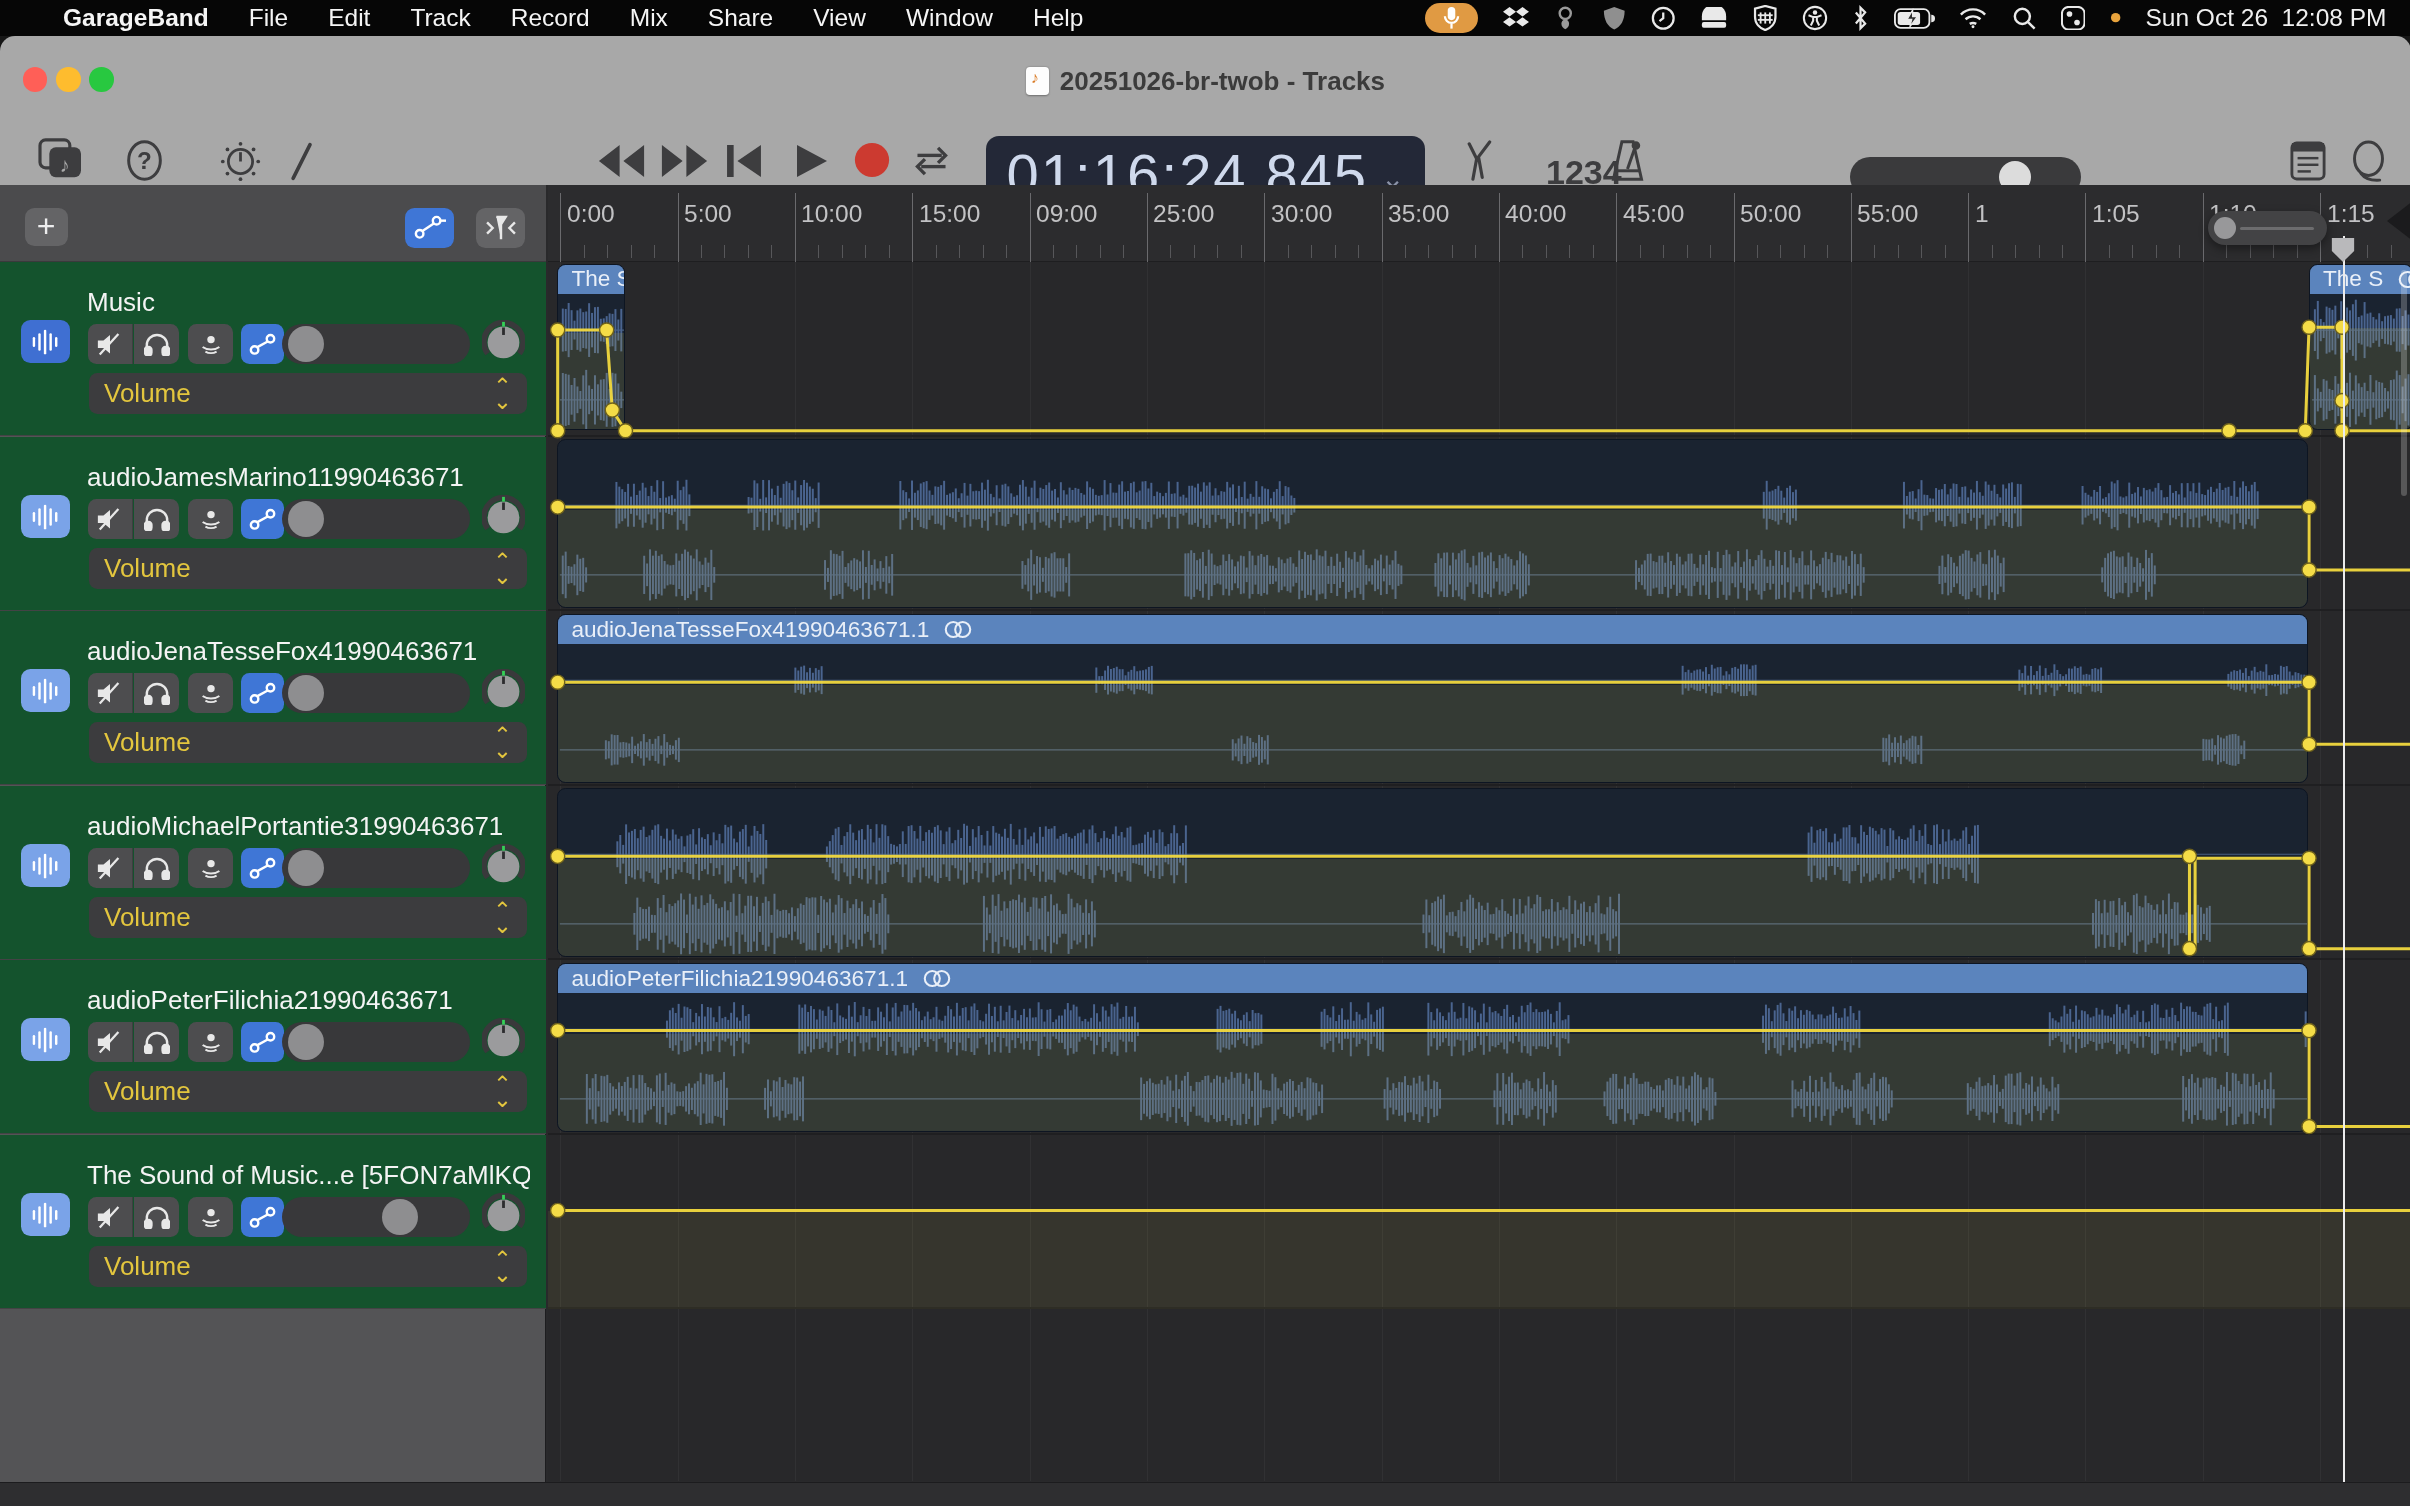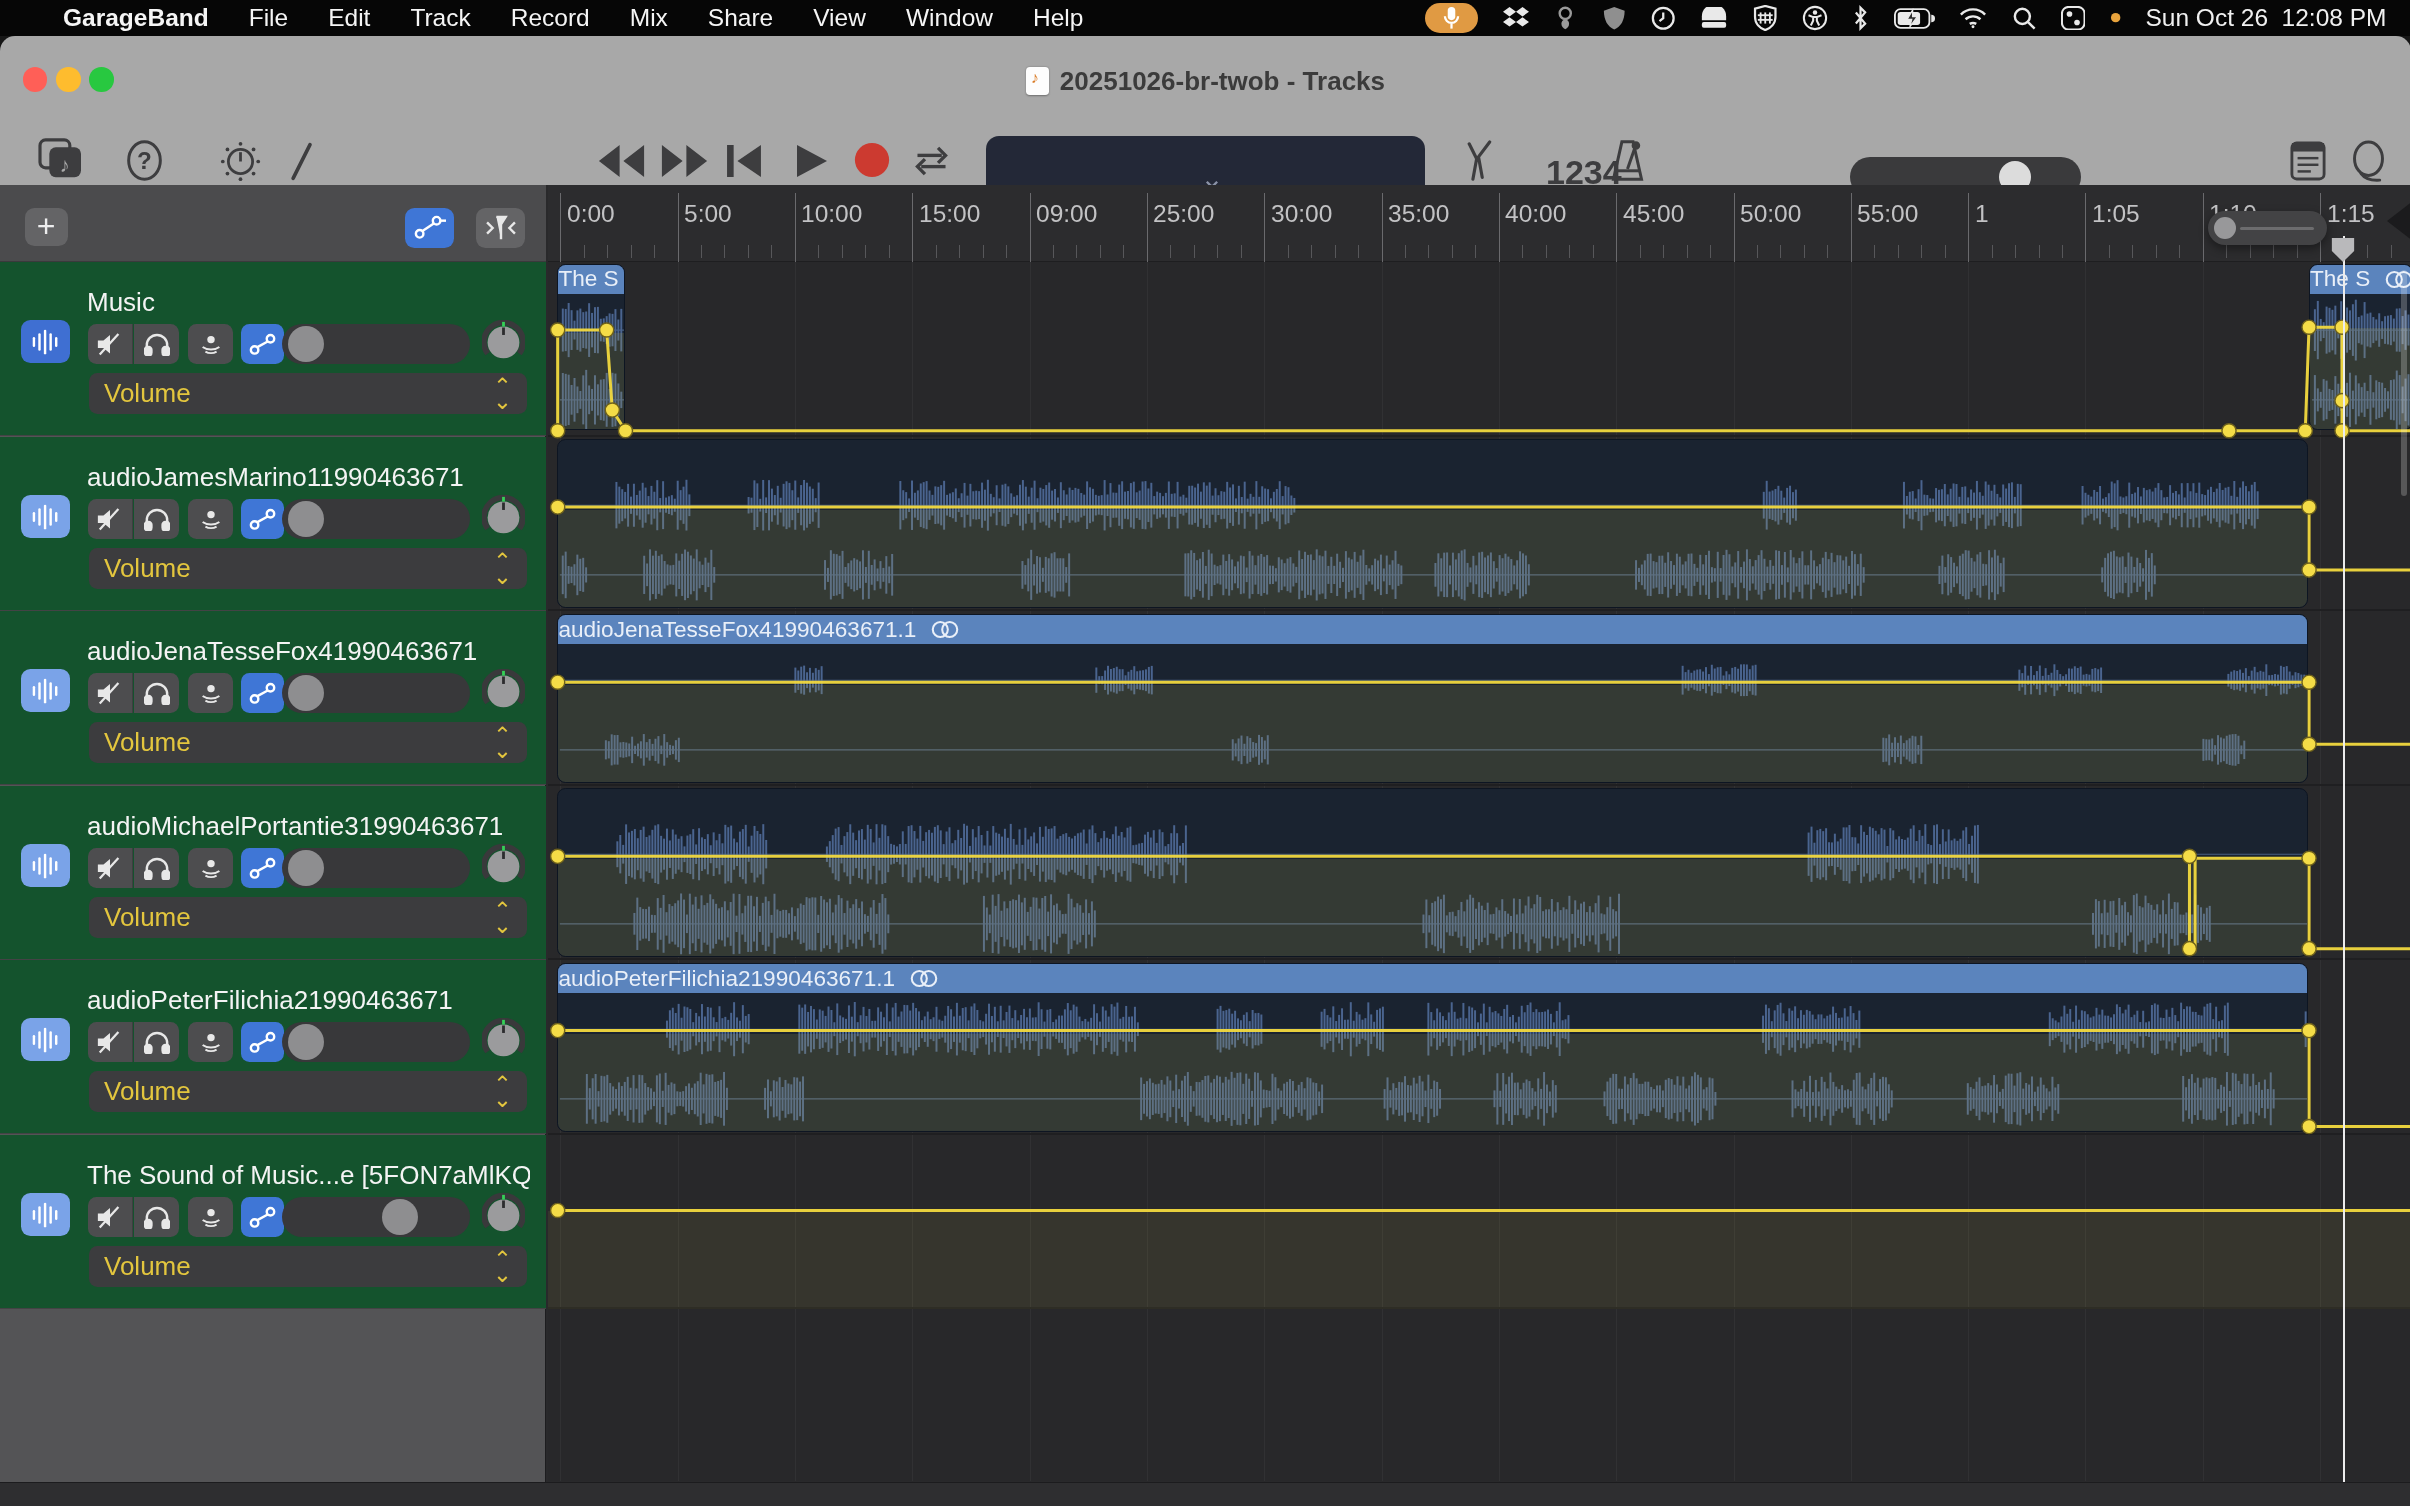--- a/index.html
+++ b/index.html
@@ -51,21 +51,21 @@
   
   .timeline{position:absolute;left:548px;top:0;width:1863px;height:1322px;overflow:hidden;}
   .ruler{position:absolute;left:0;top:0;width:1863px;height:77px;background:#2c2c2e;border-bottom:1.9px solid #1e1e20;}
   .rlabel{position:absolute;top:15px;font-size:24.5px;color:#c2c2c4;}
   .tick{position:absolute;width:0.9px;background:#57575a;}
   .lanes{position:absolute;left:0;top:77px;width:1863px;height:1219px;background:#28282a;}
   .grid{position:absolute;top:0;width:0.9px;height:1219px;background:rgba(255,255,255,0.045);}
   .rowsep{position:absolute;left:0;width:1863px;height:1.9px;background:#1f1f21;}
   .region{position:absolute;border:1.9px solid #0d1522;border-radius:8.5px;background:#1a2330;overflow:hidden;}
   .region .rhead{position:absolute;left:0;top:0;width:100%;height:29px;background:#5b84bd;
-    display:flex;align-items:center;color:#e9eff8;font-size:22.6px;padding-left:0;white-space:nowrap;}
+    display:flex;align-items:center;color:#e9eff8;font-size:22.6px;padding-left:13px;white-space:nowrap;}
   .region .circles{margin-left:13px;display:inline-flex;}
   .region .tint{position:absolute;left:0;width:100%;background:rgba(190,180,75,0.16);}
   .zoomctl{position:absolute;left:1660px;top:26px;width:119px;height:34px;border-radius:17px;background:#434345;box-shadow:0 3.8px 9.4px rgba(0,0,0,.4);}
   .zoomctl .zknob{position:absolute;left:5.6px;top:5.6px;width:22.6px;height:22.6px;border-radius:50%;background:#98989a;}
   .zoomctl .zline{position:absolute;left:32px;right:13px;top:16px;height:2.8px;background:#6c6c6e;border-radius:1.9px;}
   .playhead{position:absolute;width:1.9px;background:#ececec;z-index:30;}
   .ph-head{position:absolute;z-index:31;}
   .bottombar{position:absolute;left:0;top:1297px;width:2411px;height:25.4px;background:#2e2e30;border-top:0.9px solid #1c1c1e;}
   .vscroll{position:absolute;right:3.8px;top:85px;width:6.6px;height:226px;border-radius:3.8px;background:rgba(255,255,255,0.22);z-index:32;}
   svg{display:block;}
@@ -249,20 +249,21 @@
     <span class="tb-ico" style="left:910px;top:107px;">
       <svg width="43" height="36" viewBox="0 0 46 38" fill="none" stroke="#3d3d3f" stroke-width="3.6">
           <path d="M8 13 H34"></path>
           <path d="M38 25 H12"></path>
           <path d="M30 5 L38 13 L30 21"></path>
           <path d="M16 17 L8 25 L16 33"></path>
         </svg>
     </span>
 
     <div class="lcd">
+      <span class="time">01:16:24.845</span>
       <span class="chev">⌄</span>
     </div>
 
     <span class="tb-ico" style="left:1458px;top:104px;">
       <svg width="41" height="43" viewBox="0 0 44 46" fill="none" stroke="#3d3d3f" stroke-width="3.4">
           <path d="M12 4 L20 20 L16 42 M34 2 L22 18 L26 40" stroke-linecap="round"></path>
         </svg>
     </span>
     <span class="tb-ico" style="left:1546px;top:117px;font-size:34px;font-weight:bold;color:#3d3d3f;">1234</span>
     <span class="tb-ico" style="left:1606px;top:102px;">

